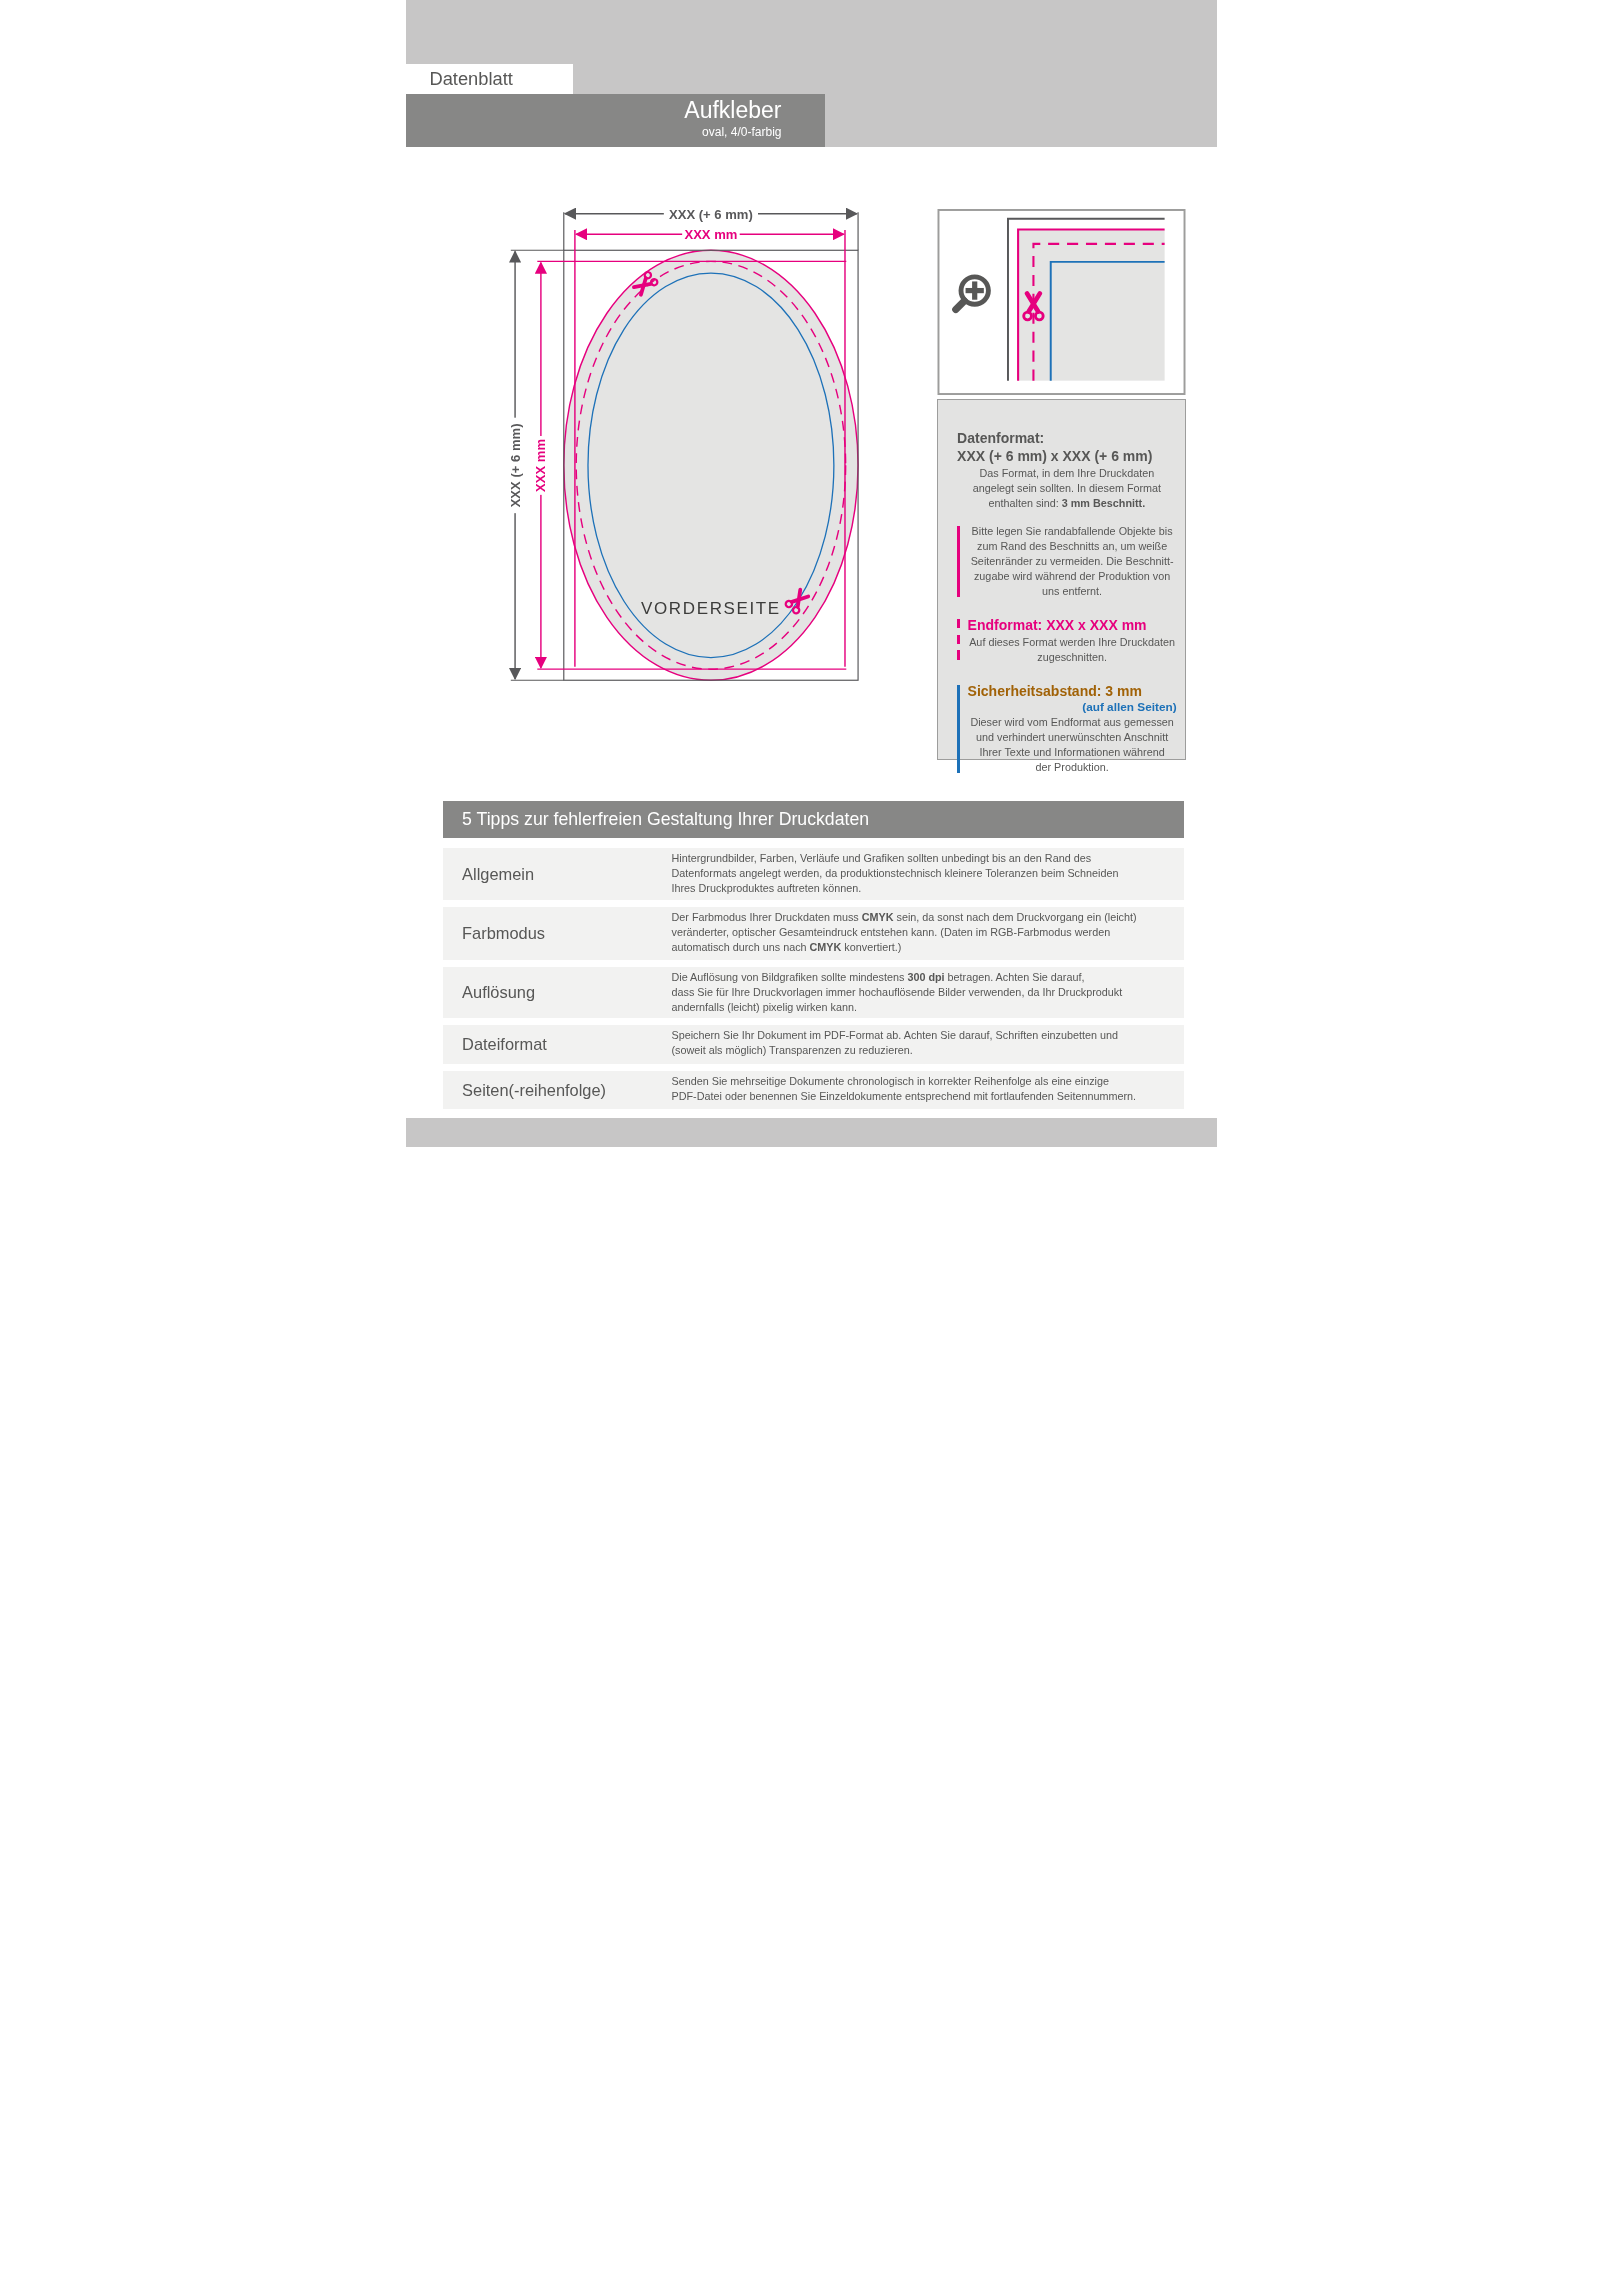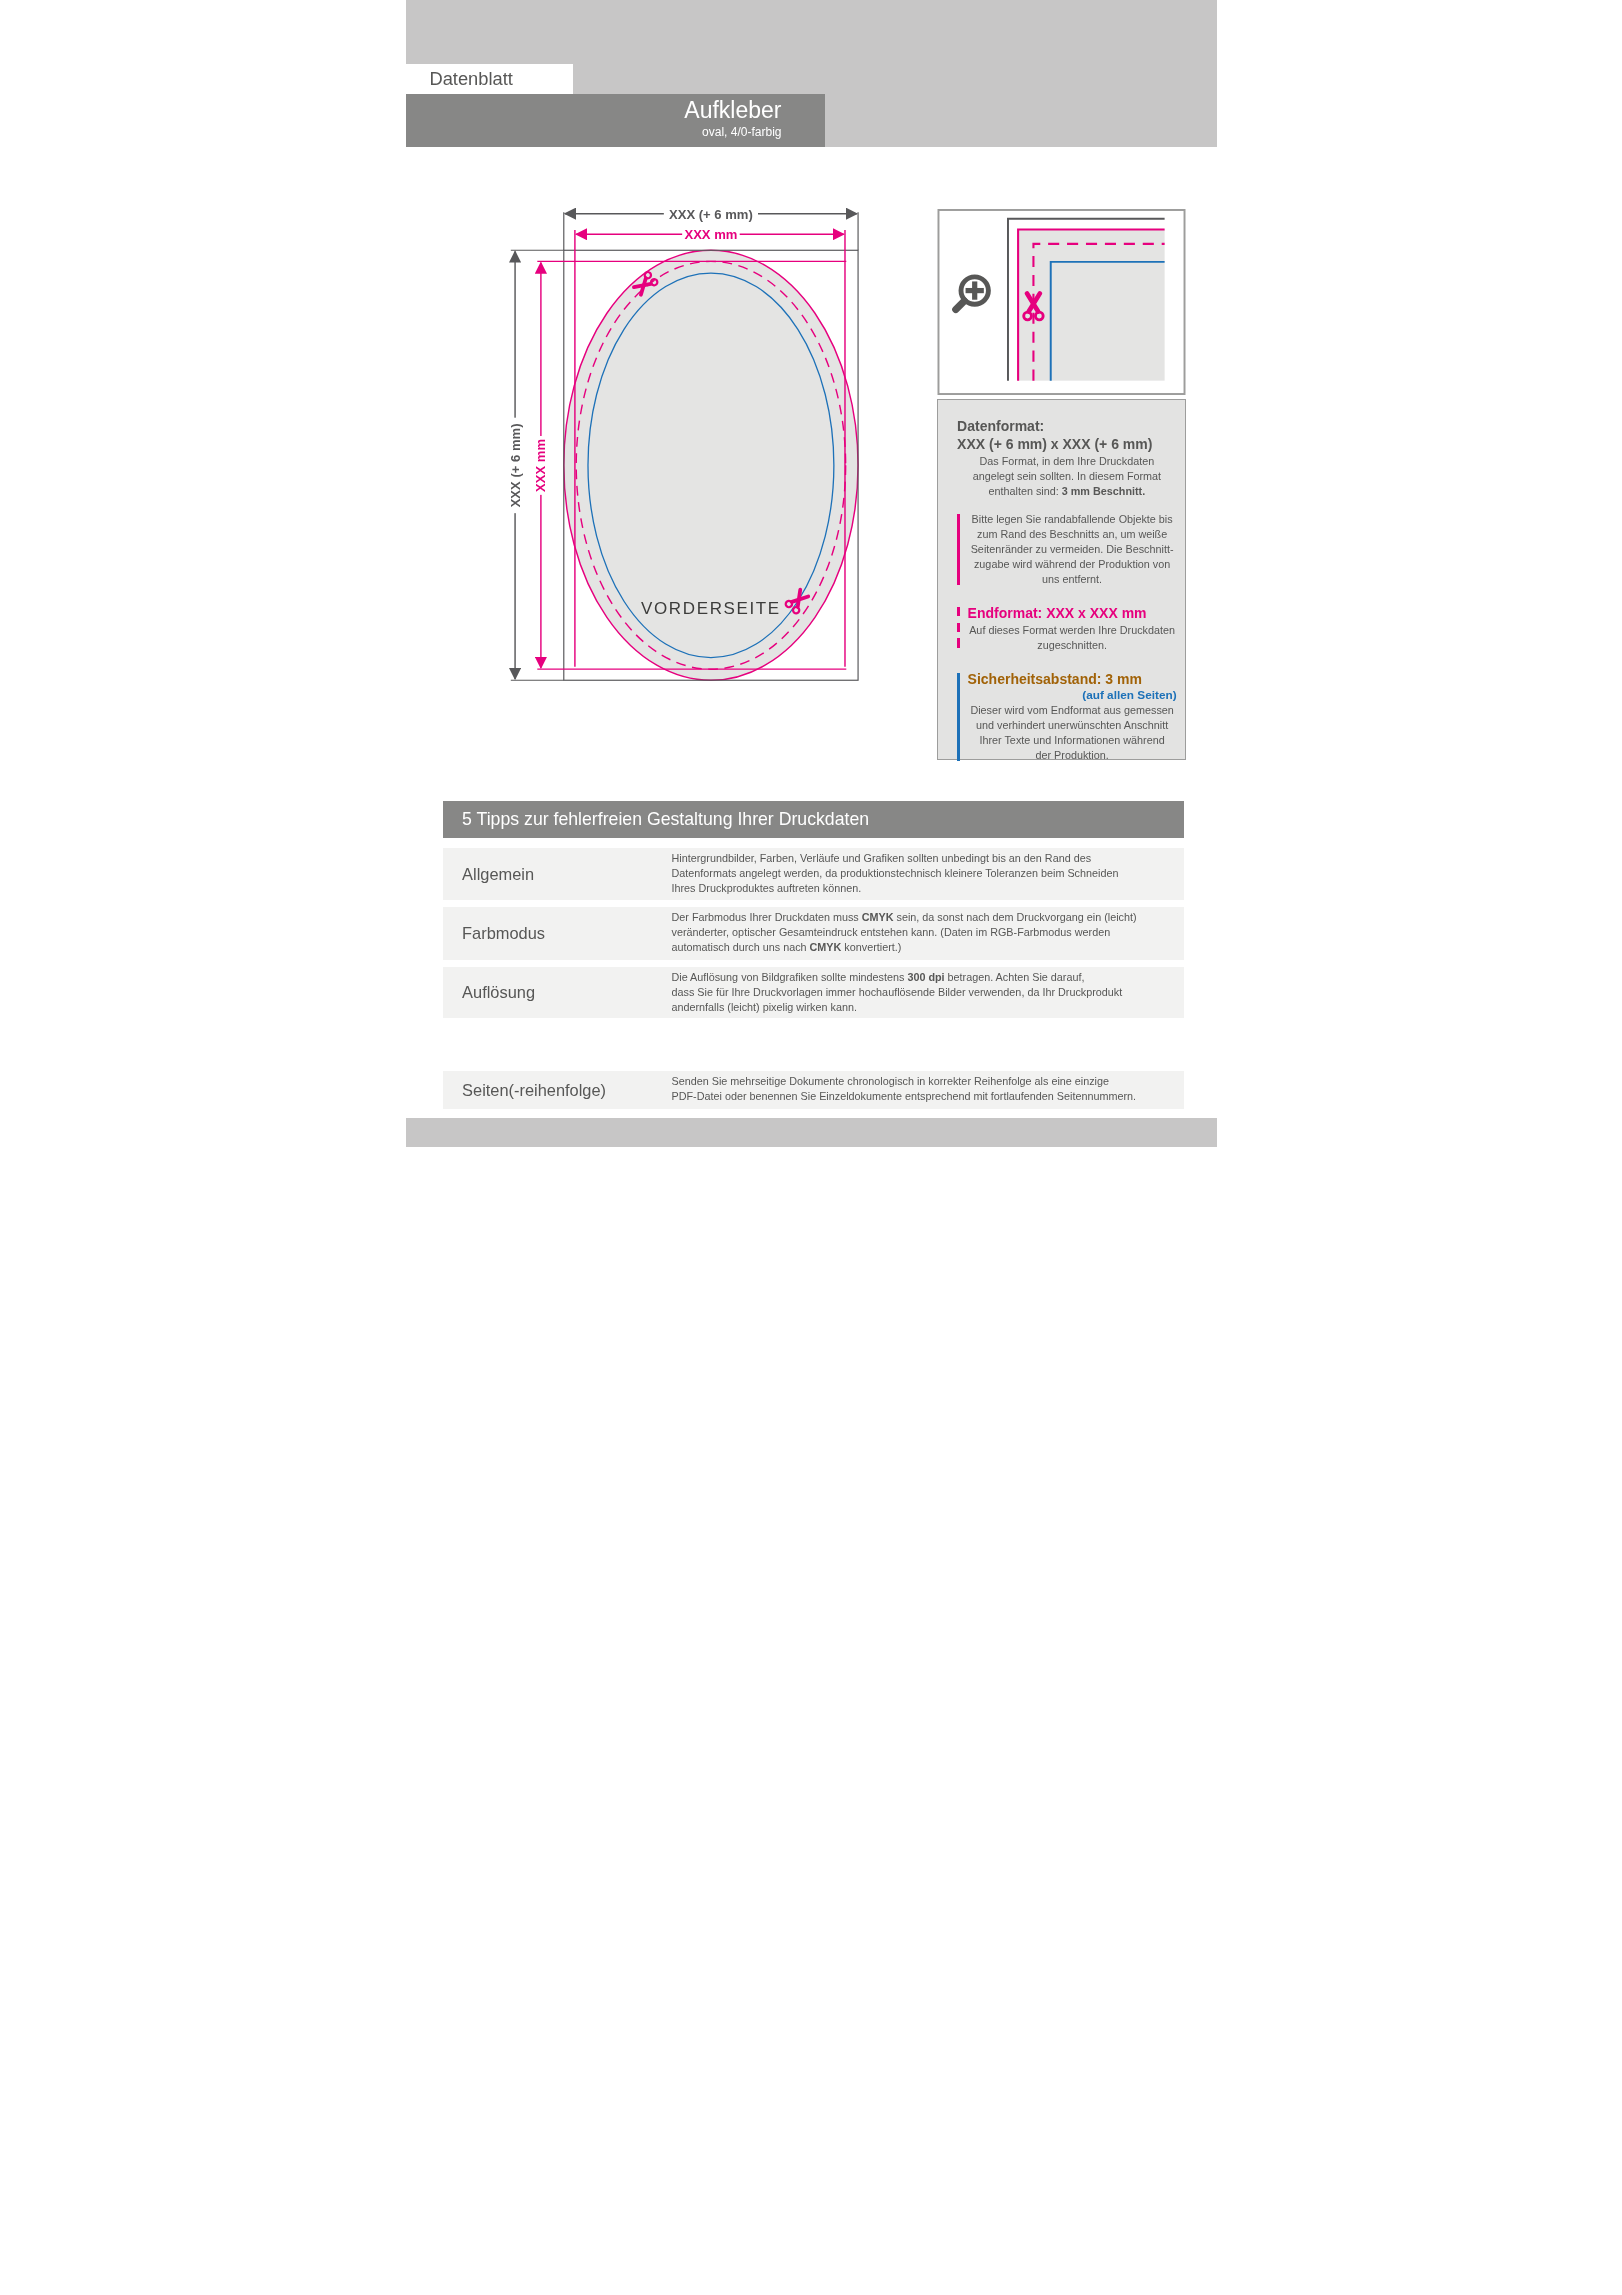--- a/index.html
+++ b/index.html
@@ -12,21 +12,21 @@
   .doc-box span{display:block;padding-left:24px;line-height:30px;font-size:18.3px;color:#575756;}
   .header-bar{left:0;top:94px;width:419px;height:53px;background:#878786;text-align:right;}
   .hb-title{display:block;padding-right:43px;padding-top:2.6px;font-size:23px;line-height:27.5px;color:#ffffff;text-align:right;}
   .hb-sub{display:block;padding-right:43px;font-size:12px;line-height:17px;color:#ffffff;}
   
   .panel{left:531px;top:399px;width:249px;height:361px;background:#e3e3e2;border:1.6px solid #9d9d9c;box-sizing:border-box;}
   .panel-inner{position:absolute;left:19.6px;top:14.4px;right:7.9px;}
   .p-h{font-size:14px;font-weight:700;line-height:17.7px;color:#575756;white-space:nowrap;}
   .p-body{font-size:10.8px;line-height:15px;white-space:pre-line;text-align:center;}
   .p-block{position:relative;margin-top:13.7px;padding-left:10.5px;}
-  .p-block.nobar{padding-left:0;margin-top:4px;}
+  .p-block.nobar{padding-left:0;margin-top:16px;}
   .bar-solid-pink::before,.bar-dash-pink::before,.bar-solid-blue::before{content:"";position:absolute;left:0;top:2px;bottom:2px;width:2.9px;}
   .bar-solid-pink::before{background:#e6007e;}
   .bar-dash-pink::before{background:repeating-linear-gradient(to bottom,#e6007e 0 9.2px,rgba(0,0,0,0) 9.2px 15.7px);}
   .bar-solid-blue::before{background:#1d71b8;}
   .h-pink{color:#e6007e;}
   .h-blue{color:#a16207;}
   .p-sub{font-size:11.8px;font-weight:700;line-height:14.4px;color:#1d71b8;text-align:right;}
   
   .tips-band{left:37px;top:801px;width:741px;height:37px;background:#878786;}
   .tips-band span{display:block;padding-left:19.6px;line-height:37px;font-size:17.7px;color:#ffffff;}
@@ -172,20 +172,25 @@
     <div class="row-body"><span>Der Farbmodus Ihrer Druckdaten muss </span><span style="font-weight: 700;">CMYK</span><span> sein, da sonst nach dem Druckvorgang ein (leicht)
 veränderter, optischer Gesamteindruck entstehen kann. (Daten im RGB-Farbmodus werden
 automatisch durch uns nach </span><span style="font-weight: 700;">CMYK</span><span> konvertiert.)</span></div>
   </div>
   <div class="row r3">
     <span class="row-label">Auflösung</span>
     <div class="row-body"><span>Die Auflösung von Bildgrafiken sollte mindestens </span><span style="font-weight: 700;">300 dpi</span><span> betragen. Achten Sie darauf,
 dass Sie für Ihre Druckvorlagen immer hochauflösende Bilder verwenden, da Ihr Druckprodukt
 andernfalls (leicht) pixelig wirken kann.</span></div>
   </div>
+  <div class="row r4">
+    <span class="row-label">Dateiformat</span>
+    <div class="row-body"><span>Speichern Sie Ihr Dokument im PDF-Format ab. Achten Sie darauf, Schriften einzubetten und
+(soweit als möglich) Transparenzen zu reduzieren.</span></div>
+  </div>
   <div class="row r5">
     <span class="row-label">Seiten(-reihenfolge)</span>
     <div class="row-body"><span>Senden Sie mehrseitige Dokumente chronologisch in korrekter Reihenfolge als eine einzige
 PDF-Datei oder benennen Sie Einzeldokumente entsprechend mit fortlaufenden Seitennummern.</span></div>
   </div>
 
   <div class="abs footer-band"></div>
 </div>
 
 

